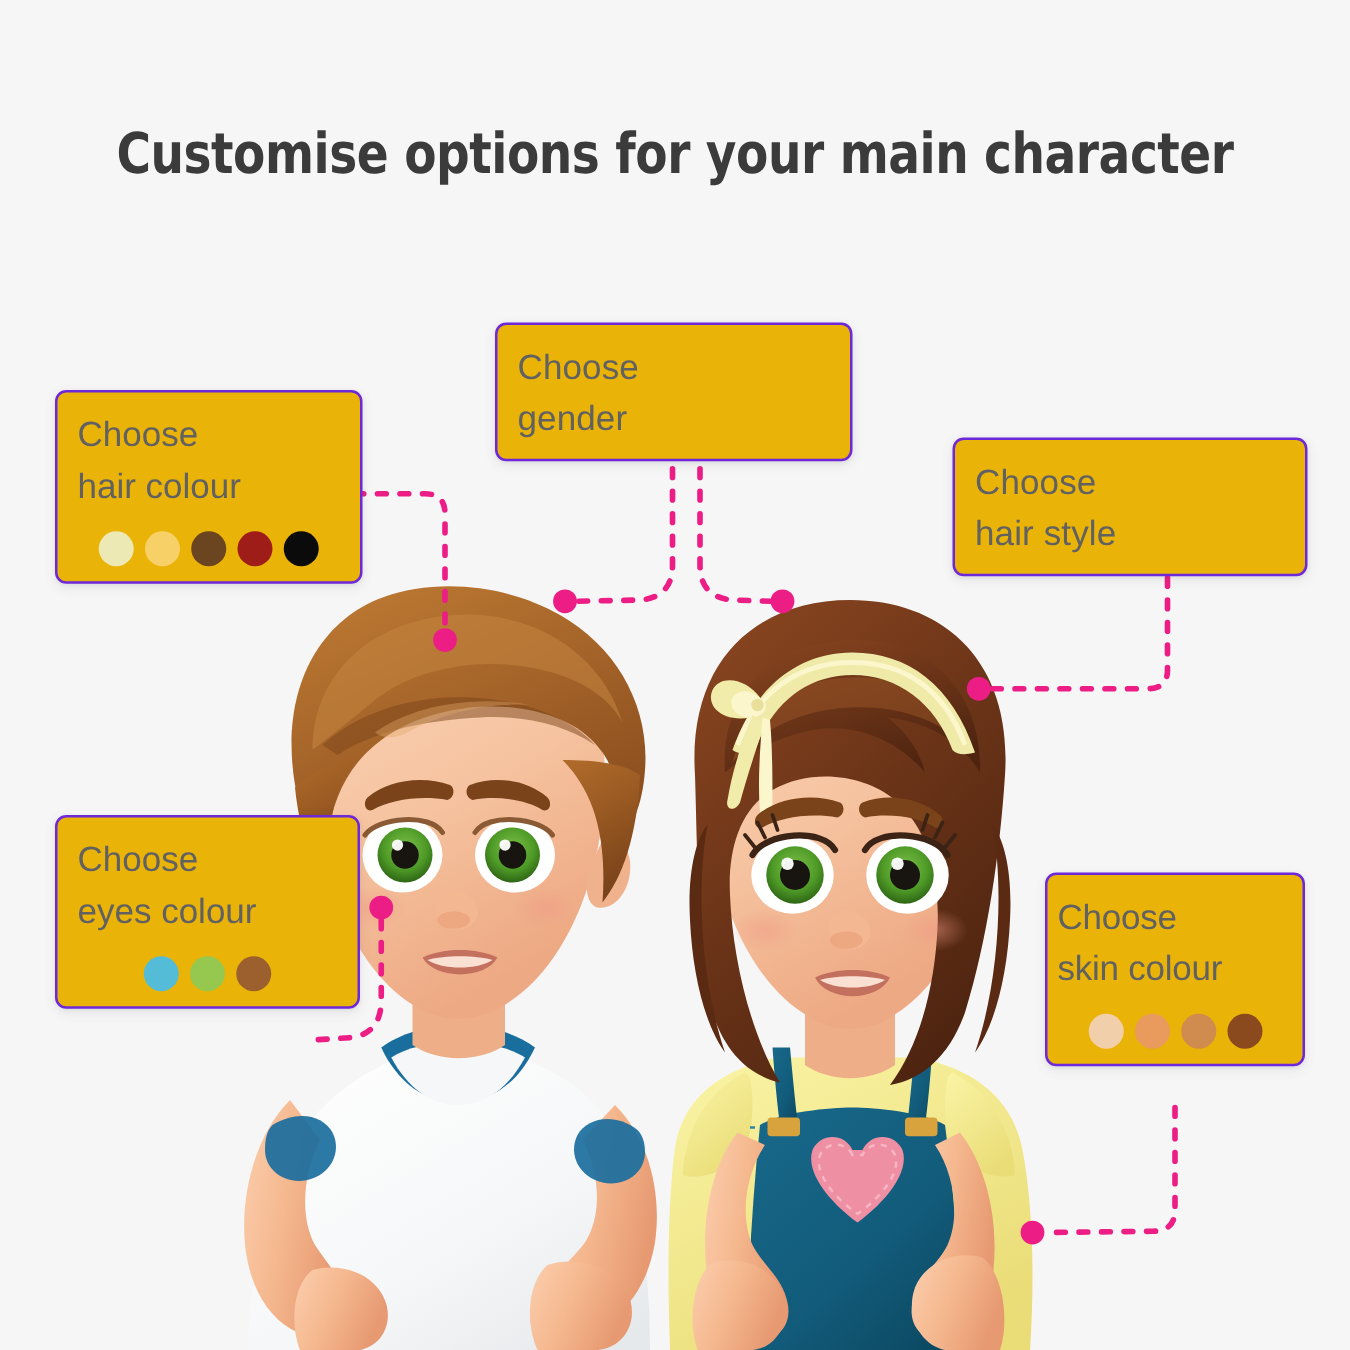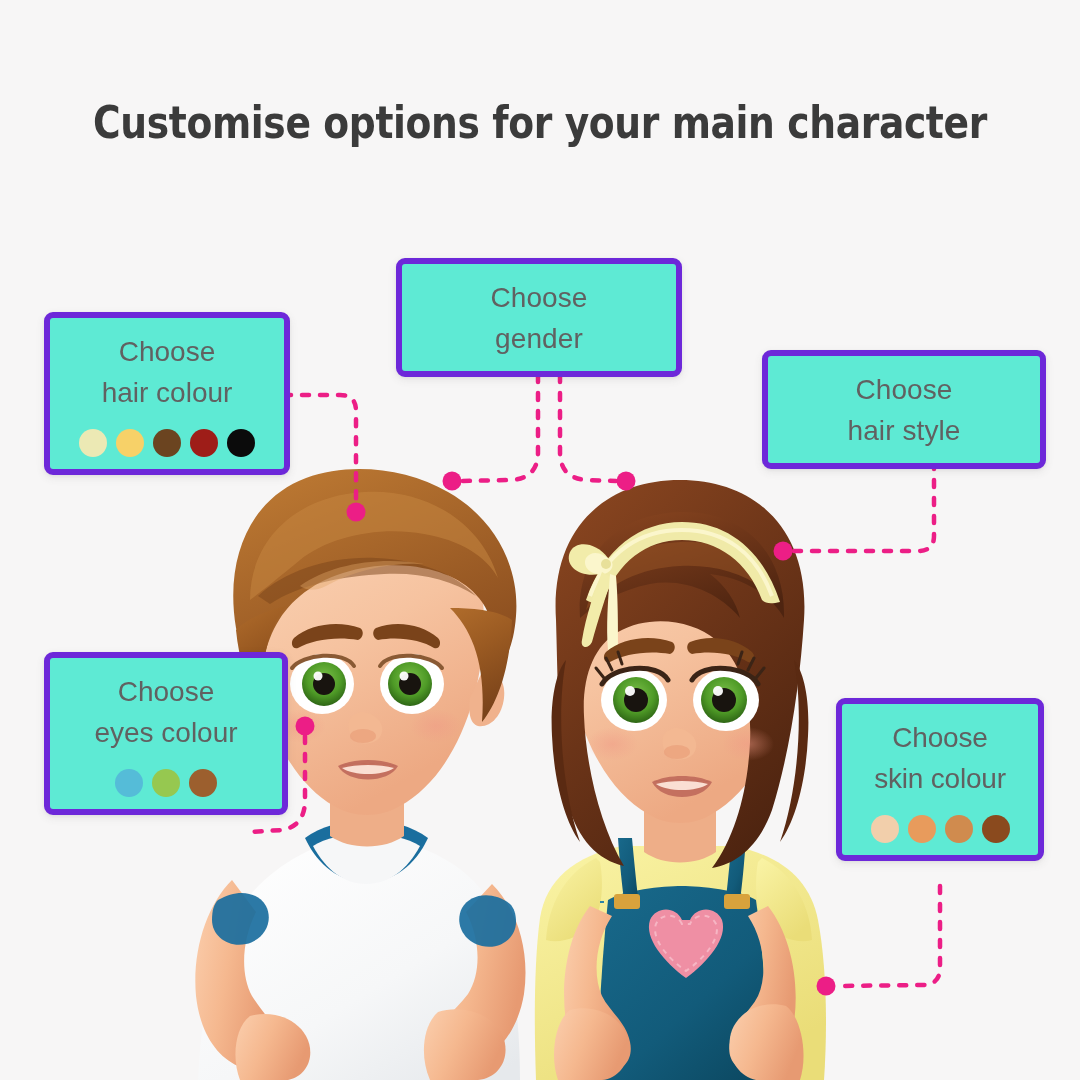--- a/index.html
+++ b/index.html
@@ -53,27 +53,27 @@
     left: 0;
     top: 0;
     width: 1080px;
     height: 1080px;
     pointer-events: none;
   }
 
   
   .card {
     position: absolute;
-    background: #5eead4;
-    border: 6px solid #6d28d9;
+    background: #eab308;
+    border: 2px solid #6d28d9;
     border-radius: 9px;
     box-shadow: 0 3px 9px rgba(80,80,80,0.10), 0 1px 3px rgba(80,80,80,0.07);
     box-sizing: border-box;
     padding: 14px 16px 12px 16px;
-    text-align: center;
+    text-align: left;
   }
   .card .label {
     font-family: "Liberation Sans", sans-serif;
     font-size: 28px;
     line-height: 1.45;
     color: #616161;
     white-space: pre-line;
     letter-spacing: 0.1px;
   }
   .swatches {

